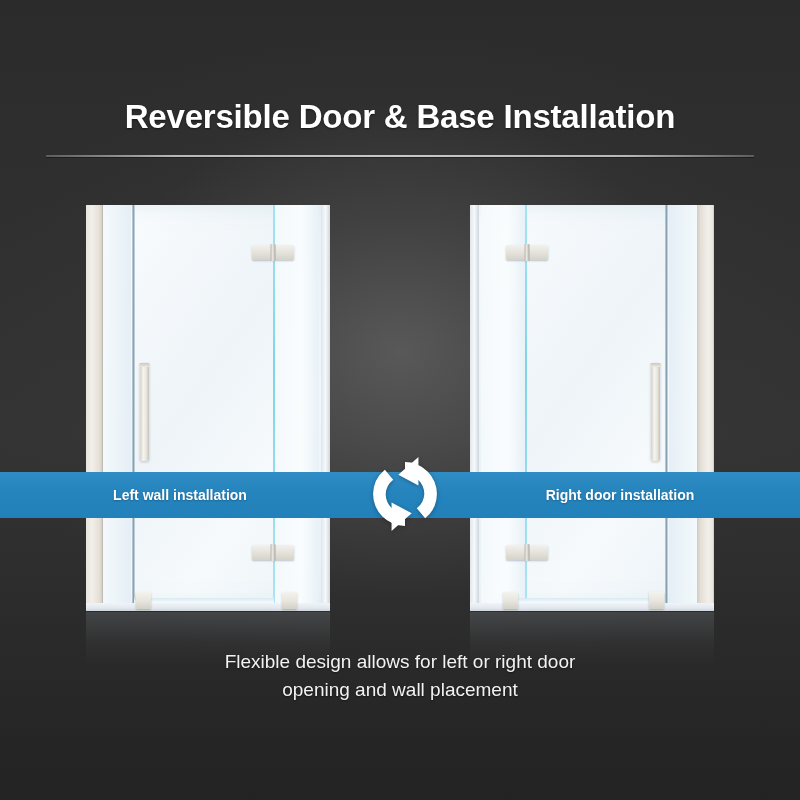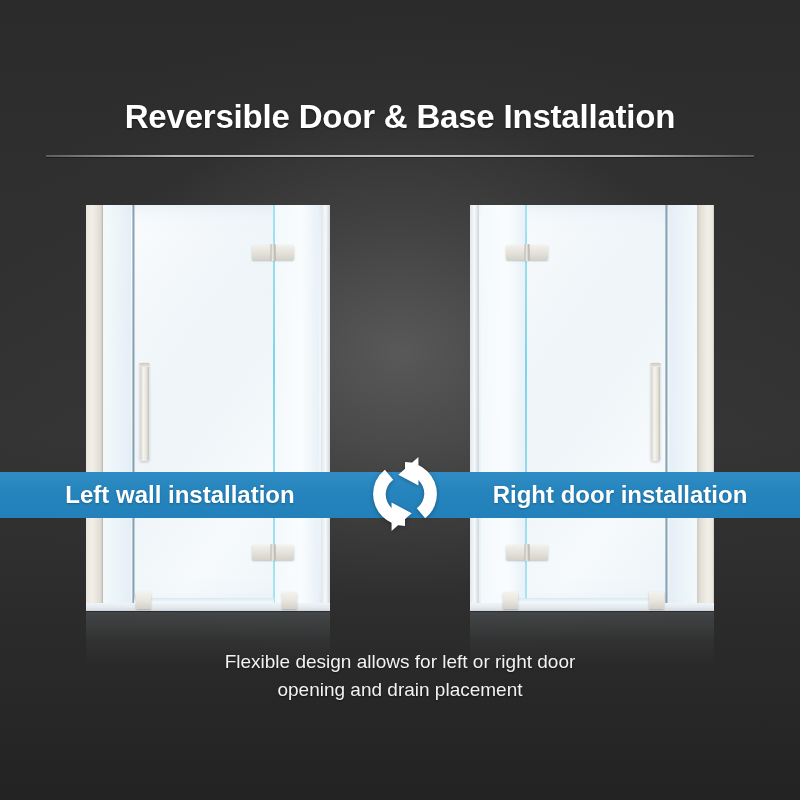--- a/index.html
+++ b/index.html
@@ -244,21 +244,21 @@
     background: linear-gradient(180deg, #2f8cc4 0%, #2684bd 45%, #2280ba 100%);
     z-index: 20;
     display: flex;
     align-items: center;
   }
   .banner-label {
     position: absolute;
     top: 0; height: 46px;
     display: flex;
     align-items: center;
-    font-size: 24px;
+    font-size: 14px;
     font-weight: bold;
     color: #ffffff;
     text-shadow: 0 1px 2px rgba(0,0,0,0.25);
     white-space: nowrap;
   }
   .banner-label.left  { left: 0;  width: 360px; justify-content: center; }
   .banner-label.right { right: 0; width: 360px; justify-content: center; }
 
   
   .cycle-icon {
@@ -344,16 +344,16 @@
 
         <path d="M50,88 A38,38 0 0 1 12,50 A38,38 0 0 1 26,21 L36,33
                  A23,23 0 0 0 27,50 A23,23 0 0 0 50,73 Z"></path>
         <polygon points="58,73 34,94 34,60"></polygon>
       </g>
     </svg>
   </div>
 
   <div class="caption">
     <span class="caption-line">Flexible design allows for left or right door</span>
-    <span class="caption-line">opening and drain placement</span>
+    <span class="caption-line">opening and wall placement</span>
   </div>
 
 </div>
 
 </body></html>

